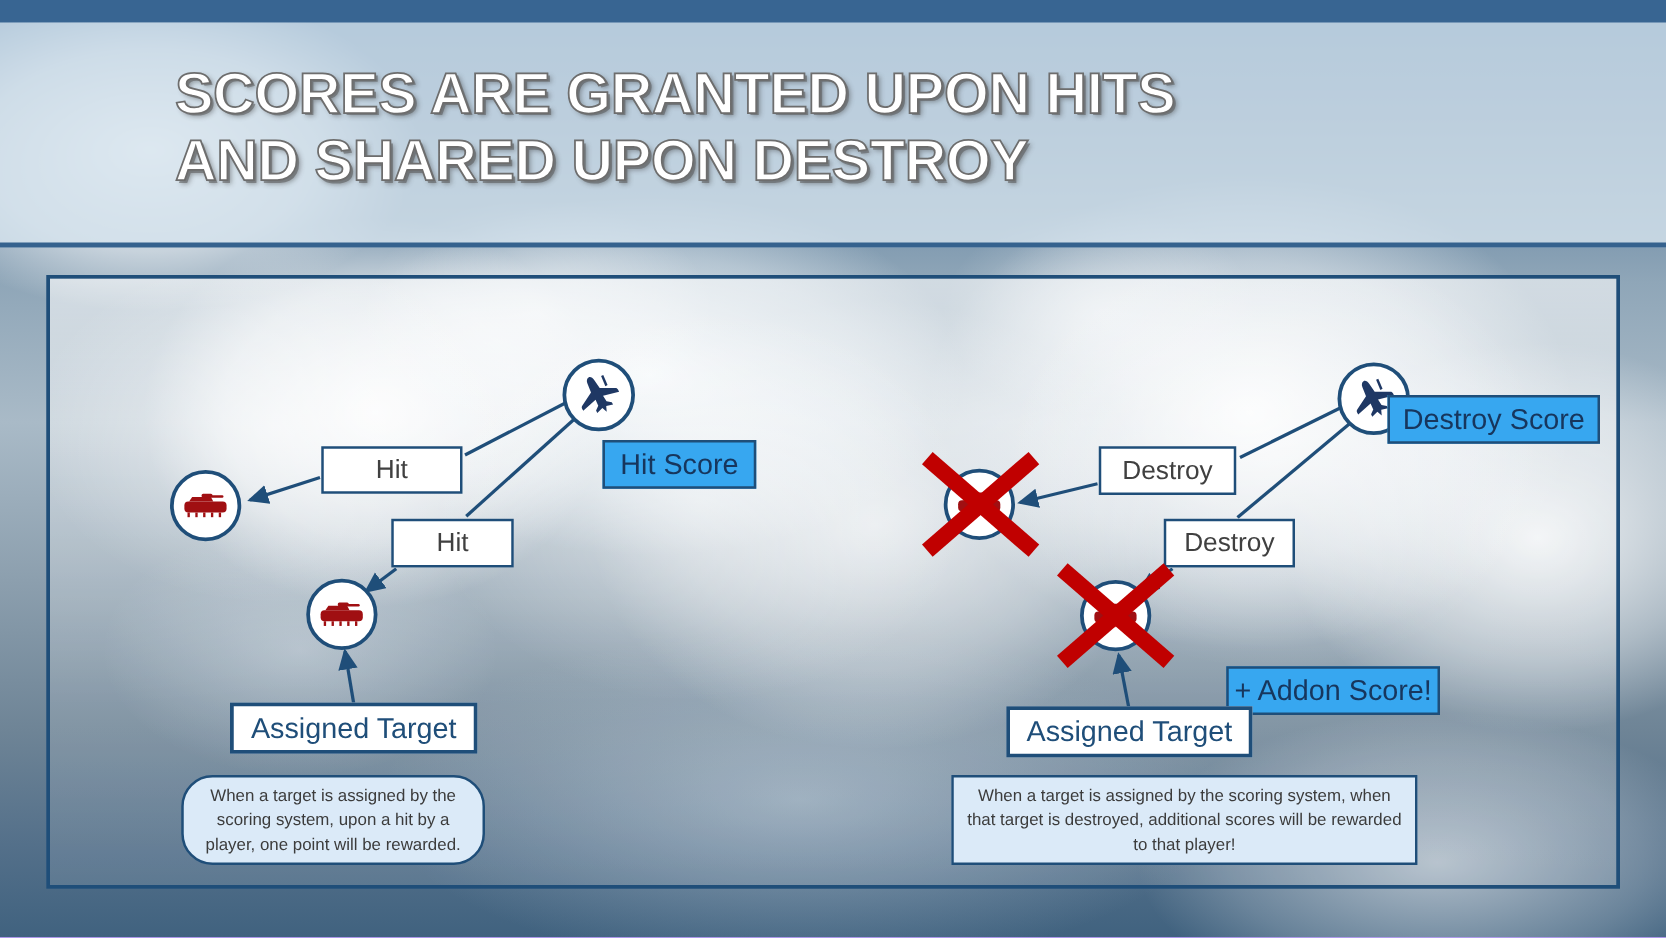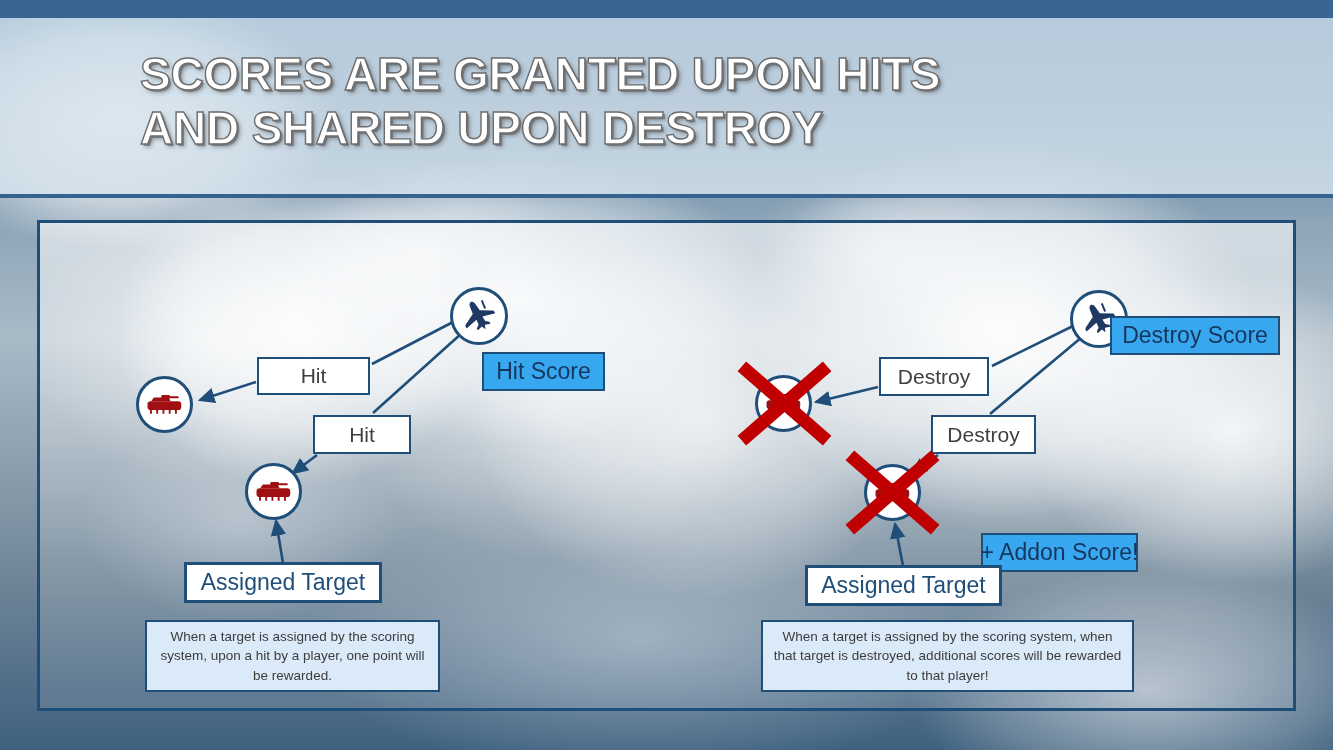--- a/index.html
+++ b/index.html
@@ -267,21 +267,21 @@
           <rect x="28" y="28" width="3" height="6"></rect>
           <rect x="38" y="28" width="3" height="6"></rect>
           <rect x="48" y="28" width="3" height="6"></rect>
         </g>
       </svg>
     </span>
   </div>
 
   <div class="label-box label-strong" style="left:184px; top:562px; width:198px; height:41px;">Assigned Target</div>
 
-  <div class="caption" style="left:145px; top:620px; width:295px; height:72px;">When a target is assigned by the scoring system, upon a hit by a player, one point will be rewarded.</div>
+  <div class="caption" style="left:145px; top:620px; width:243px; height:72px;border-radius:25px;">When a target is assigned by the scoring system, upon a hit by a player, one point will be rewarded.</div>
 
   <div class="node" style="left:1070px; top:290px; width:58px; height:58px;">
     <span>
       <svg width="40" height="40" viewBox="0 0 64 64">
         <g fill="#1f3864" transform="rotate(-28 32 32)">
           <path d="M31 6 c2.6 0 4.4 2.6 4.9 6.2 l1.4 12.4 17.8 9.6 c1.3 .7 1.9 1.9 1.9 3.2 v3.1 l-20.6 -5.1 .6 8.4 5.4 4.2 v3.4 l-8.6 -2.4 -2.8 6.6 -2.8 -6.6 -8.6 2.4 v-3.4 l5.4 -4.2 .6 -8.4 -20.6 5.1 v-3.1 c0 -1.3 .6 -2.5 1.9 -3.2 l17.8 -9.6 1.4 -12.4 C26.6 8.6 28.4 6 31 6 z"></path>
           <path d="M46 12 l3.2 0 -1.2 14 -3.2 0 z"></path>
         </g>
       </svg>
     </span>
@@ -330,19 +330,19 @@
           <rect x="48" y="28" width="3" height="6"></rect>
         </g>
       </svg>
     </span>
   </div>
   <div class="xmark" style="left:836px; top:445px; width:113px; height:95px;">
     <span class="a"></span>
       <span class="b"></span>
   </div>
 
-  <div class="badge" style="left:981px; top:533px; width:157px; height:39px;">+ Addon Score!</div>
+  <div class="badge" style="left:981px; top:533px; width:171px; height:39px;">+ Addon Score!</div>
 
   <div class="label-box label-strong" style="left:805px; top:565px; width:197px; height:41px;">Assigned Target</div>
 
   <div class="caption" style="left:761px; top:620px; width:373px; height:72px;">When a target is assigned by the scoring system, when that target is destroyed, additional scores will be rewarded to that player!</div>
 
 </div>
 
 </body></html>

